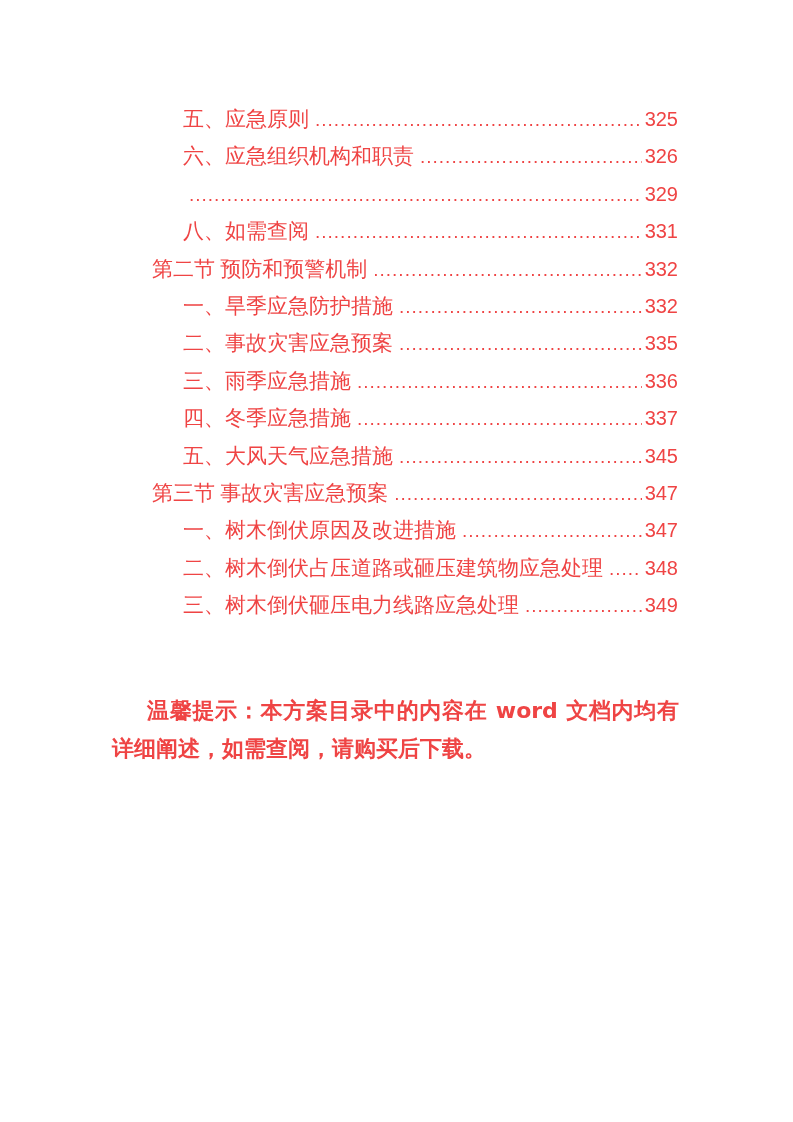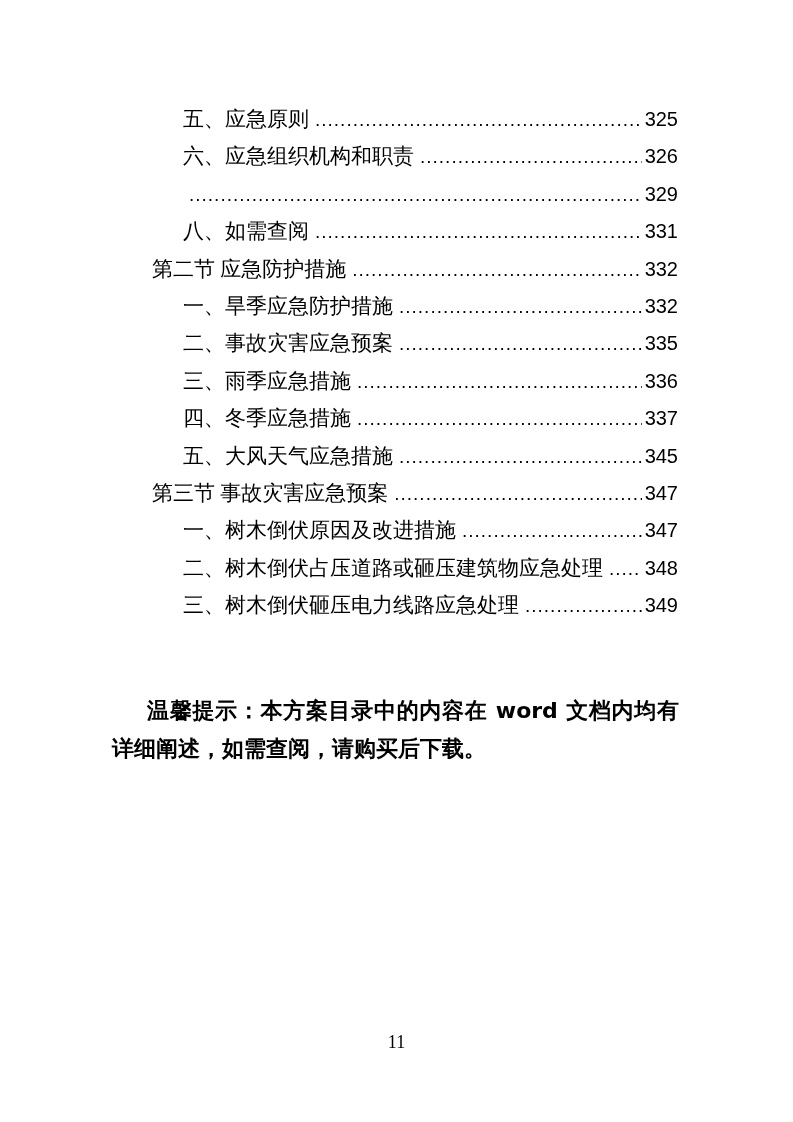--- a/index.html
+++ b/index.html
@@ -2,21 +2,21 @@
 <html><head>
 <meta charset="utf-8">
 <style>
   * { margin: 0; padding: 0; box-sizing: border-box; }
   html, body { background: #ffffff; }
   .page {
     position: relative;
     width: 793px;
     height: 1122px;
     background: #ffffff;
-    color: #000000;
+    color: #ef4444;
     overflow: hidden;
     font-family: "Liberation Serif", "DejaVu Serif", serif;
   }
   .toc {
     position: absolute;
     top: 101px;
     left: 112px;
     width: 566px;
   }
   .toc-row {
@@ -98,21 +98,21 @@
       <span class="toc-page">329</span>
     </div>
 
     <div class="toc-row level-2">
       <span class="toc-label">八、如需查阅</span>
       <span class="toc-leader">................................................................................................................................................................</span>
       <span class="toc-page">331</span>
     </div>
 
     <div class="toc-row level-1">
-      <span class="toc-label">第二节 应急防护措施</span>
+      <span class="toc-label">第二节 预防和预警机制</span>
       <span class="toc-leader">................................................................................................................................................................</span>
       <span class="toc-page">332</span>
     </div>
 
     <div class="toc-row level-2">
       <span class="toc-label">一、旱季应急防护措施</span>
       <span class="toc-leader">................................................................................................................................................................</span>
       <span class="toc-page">332</span>
     </div>
 
@@ -160,17 +160,14 @@
 
     <div class="toc-row level-2">
       <span class="toc-label">三、树木倒伏砸压电力线路应急处理</span>
       <span class="toc-leader">................................................................................................................................................................</span>
       <span class="toc-page">349</span>
     </div>
   </div>
 
   <p class="note">温馨提示：本方案目录中的内容在 word 文档内均有详细阐述，如需查阅，请购买后下载。</p>
 
-  <div class="footer">
-    <span>11</span>
-  </div>
 
 </div>
 
 </body></html>

